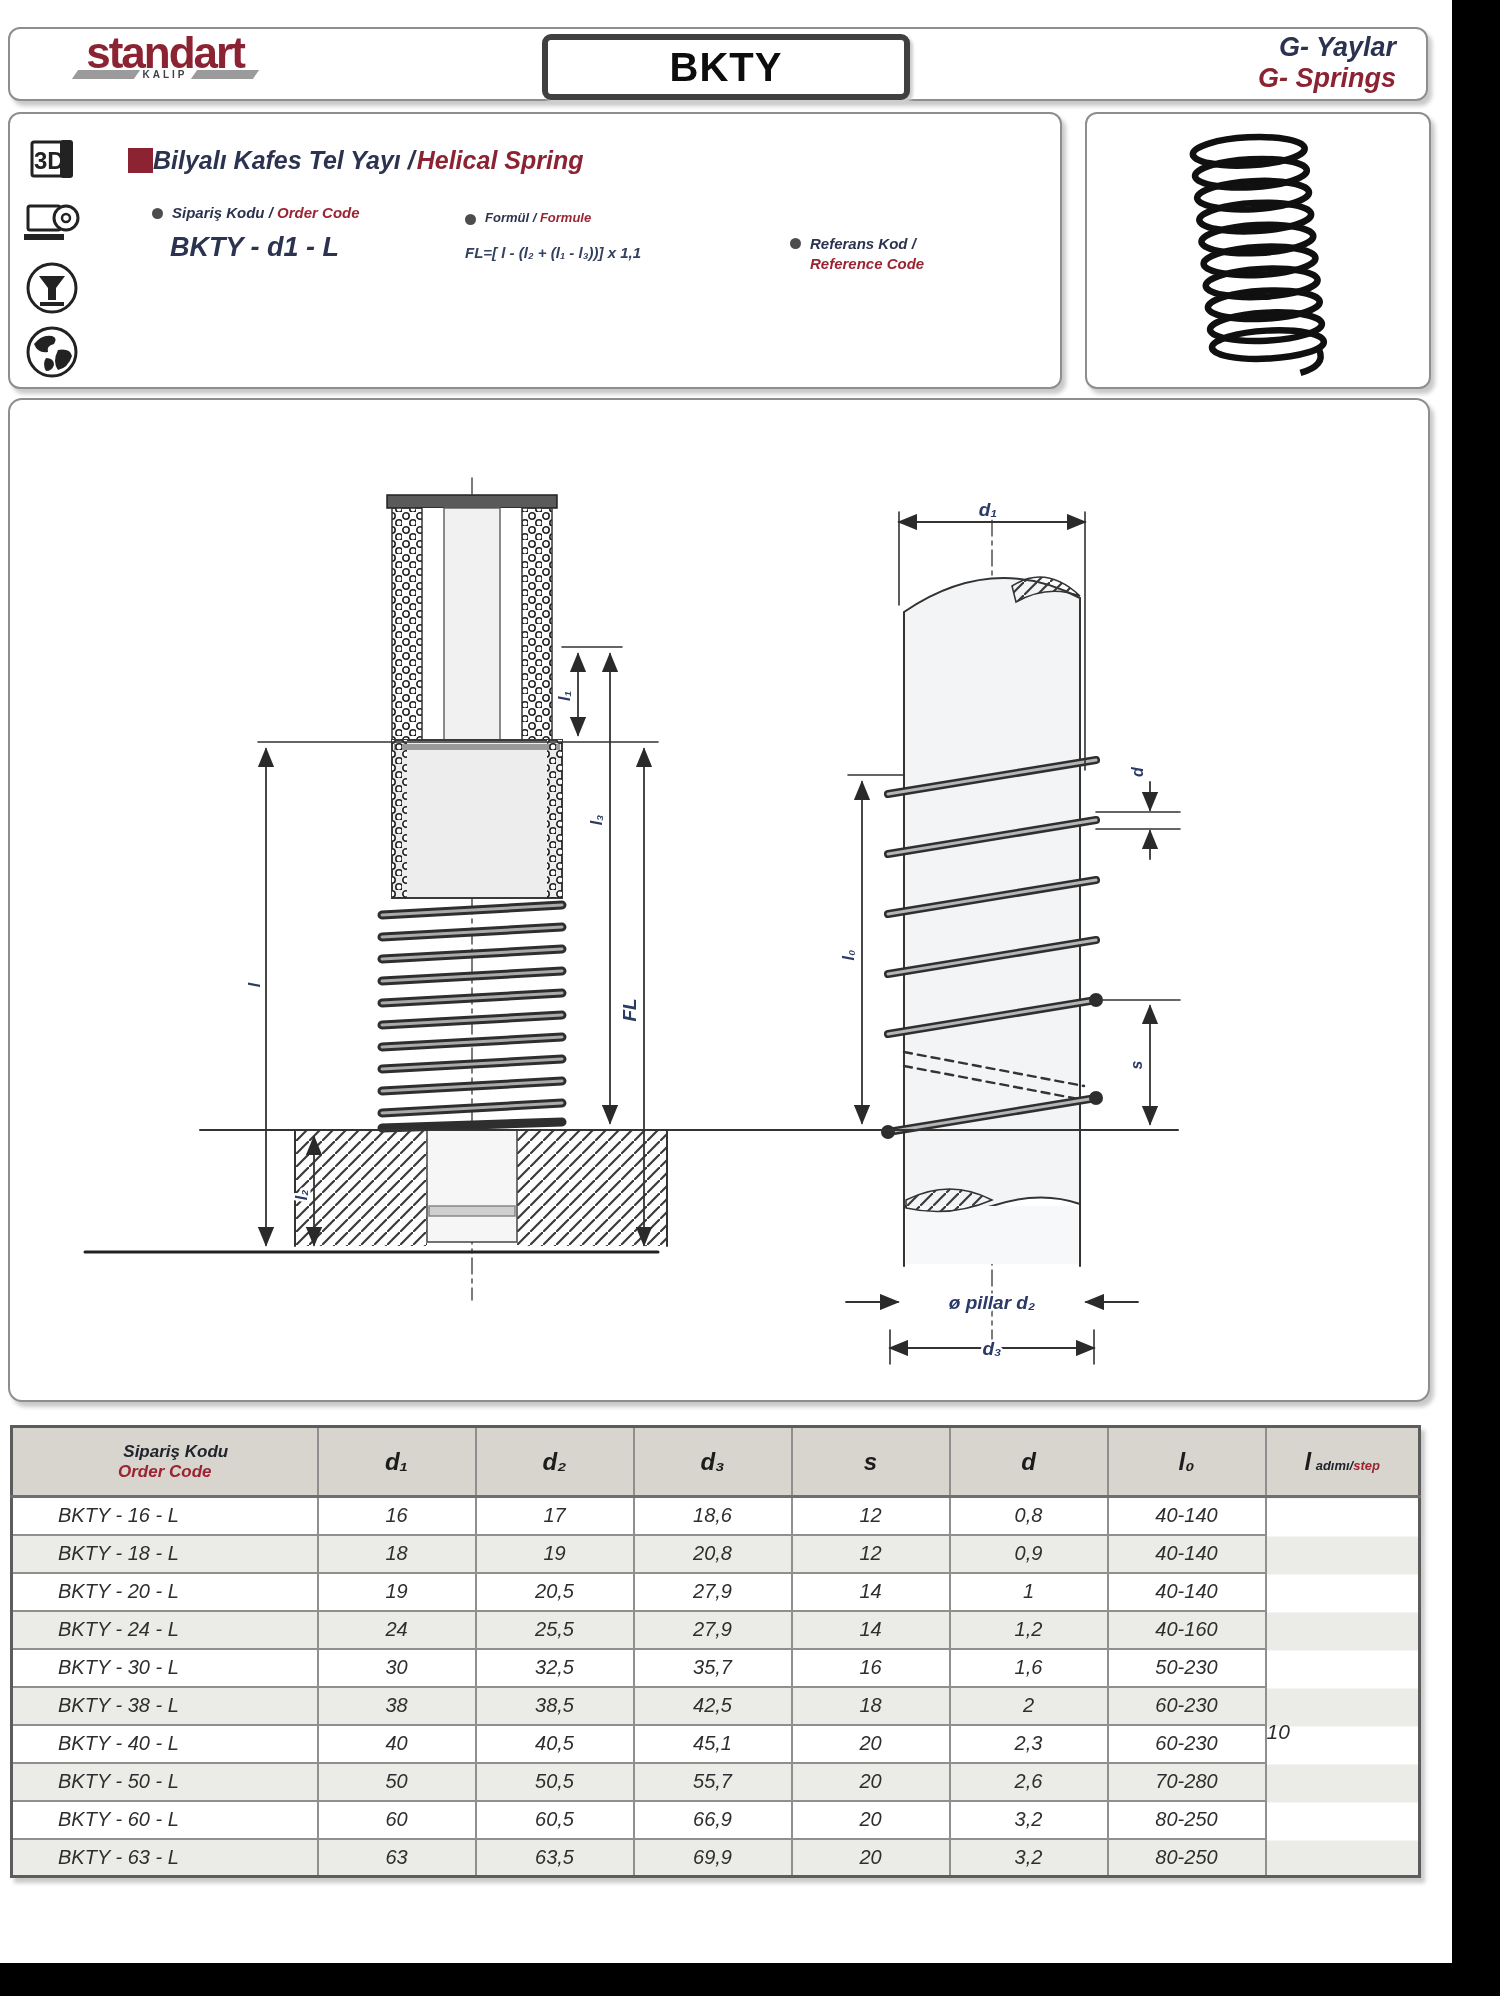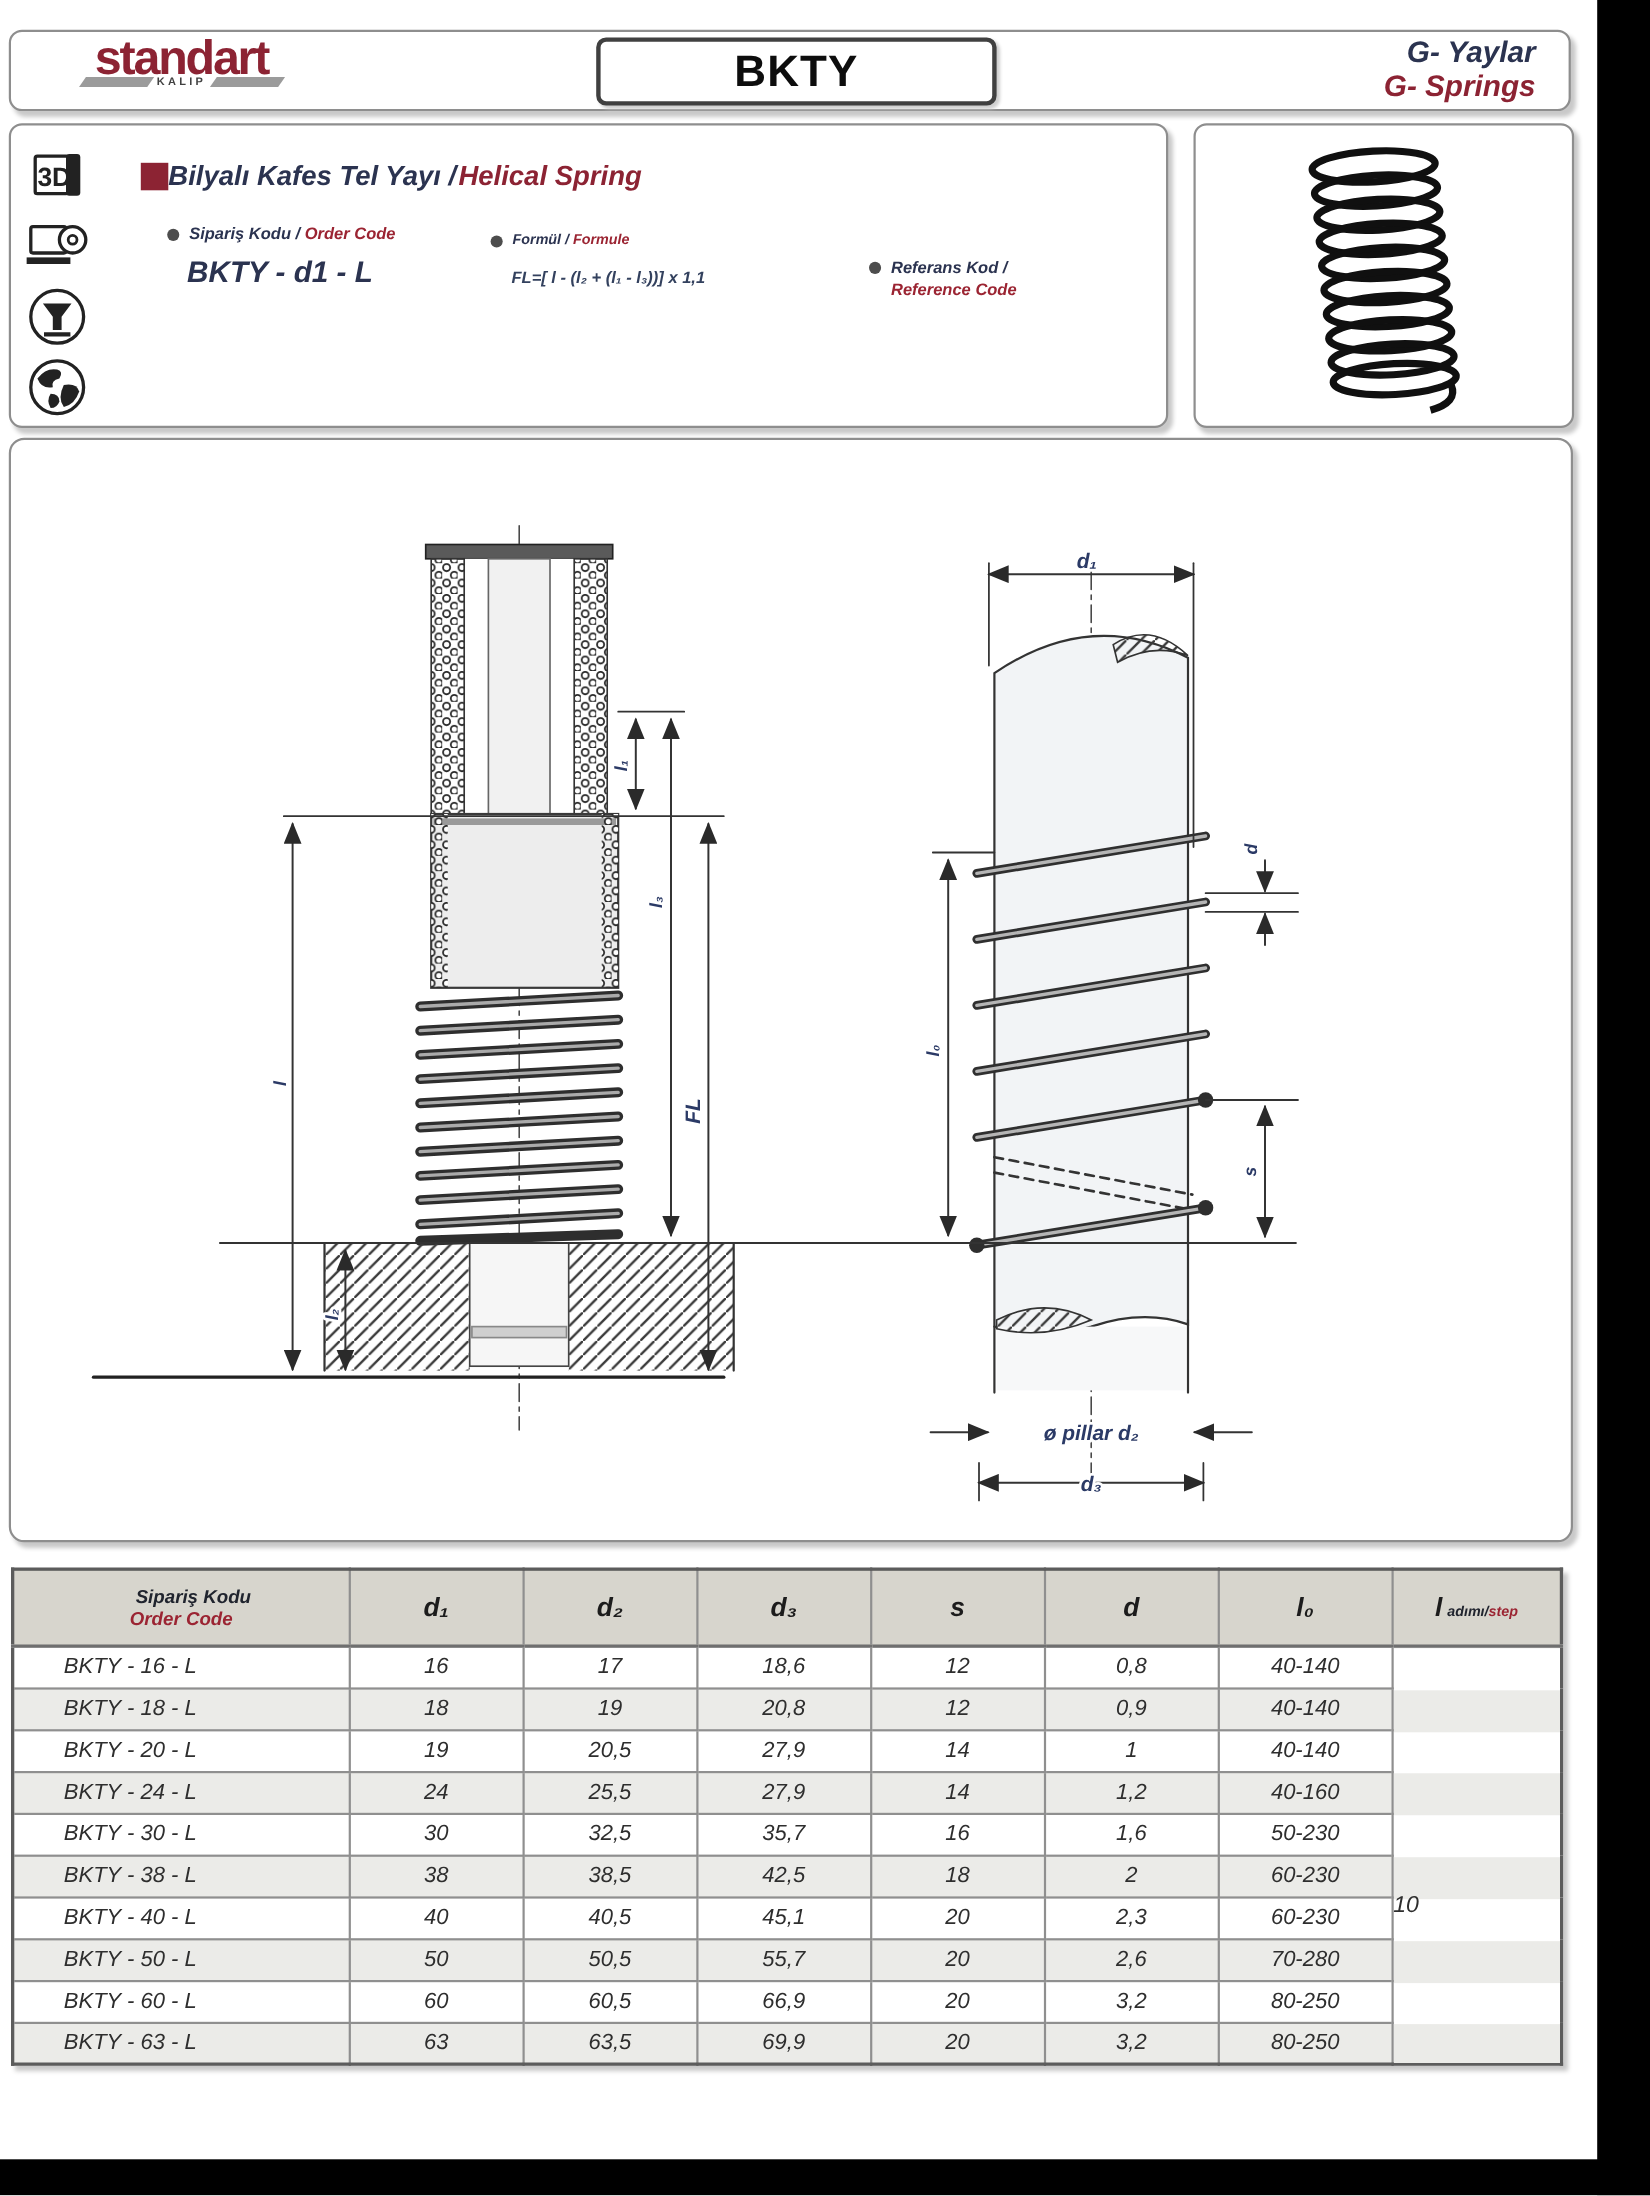--- a/index.html
+++ b/index.html
@@ -12,40 +12,40 @@
        box-shadow:4px 5px 4px #c9c9c9;}
 
   
   .header-box{left:8px;top:27px;width:1416px;height:70px;}
   .logo{position:absolute;left:30px;top:2px;width:250px;text-align:center;}
   .logo-main{font-size:44px;font-weight:bold;letter-spacing:-2px;color:#8c2333;line-height:44px;display:block;}
   .logo-sub{display:flex;align-items:center;justify-content:center;gap:6px;margin-top:-6px;}
   .logo-bar{width:62px;height:9px;background:#9b9b9b;transform:skewX(-35deg);}
   .logo-kalip{font-size:10px;font-weight:bold;letter-spacing:3px;color:#414141;}
   .bkty-box{position:absolute;left:532px;top:5px;width:356px;height:54px;background:#fff;
-            border:4px solid #404040;border-radius:9px;box-shadow:3px 3px 3px #cfcfcf;
+            border:6px solid #404040;border-radius:9px;box-shadow:3px 3px 3px #cfcfcf;
             display:flex;align-items:center;justify-content:center;}
   .bkty-title{font-size:40px;font-weight:bold;color:#0d0d0d;letter-spacing:1px;}
   .category{position:absolute;right:30px;top:3px;text-align:right;font-style:italic;font-weight:bold;font-size:27px;line-height:31px;}
   .cat-tr{color:#2b3350;}
   .cat-en{color:#8c2333;}
 
   
   .info-box{left:8px;top:112px;width:1050px;height:273px;}
   .icon-col{position:absolute;left:14px;top:18px;display:flex;flex-direction:column;gap:8px;}
   .icon-col svg{display:block;}
   .info-title{position:absolute;left:118px;top:32px;display:flex;align-items:center;gap:0;
               font-style:italic;font-weight:bold;font-size:25px;}
   .sq{width:25px;height:25px;background:#8c2333;display:inline-block;}
   .tt-tr{color:#2b3350;}
   .tt-en{color:#8c2333;margin-left:2px;}
   .bullet{width:11px;height:11px;border-radius:50%;background:#4d4d4d;display:inline-block;flex:none;margin-top:4px;}
   .bgrp{position:absolute;display:flex;gap:9px;align-items:flex-start;}
   .b-order{left:142px;top:90px;}
-  .b-formula{left:436px;top:96px;justify-content:flex-end;}
+  .b-formula{left:455px;top:96px;justify-content:flex-end;}
   .b-ref{left:780px;top:84px;margin-top:36px;}
   .lab{font-style:italic;font-weight:bold;}
   .lab-tr{color:#2b3350;}
   .lab-en{color:#9b2432;}
   .order-lab{font-size:15px;}
   .order-val{position:absolute;left:160px;top:118px;font-size:27px;font-weight:bold;font-style:italic;color:#2b3350;}
   .formula-lab{font-size:13px;}
   .formula-val{position:absolute;left:455px;top:130px;font-size:15px;font-weight:bold;font-style:italic;color:#33415e;}
   .ref-lab{font-size:15px;line-height:20px;}
 

